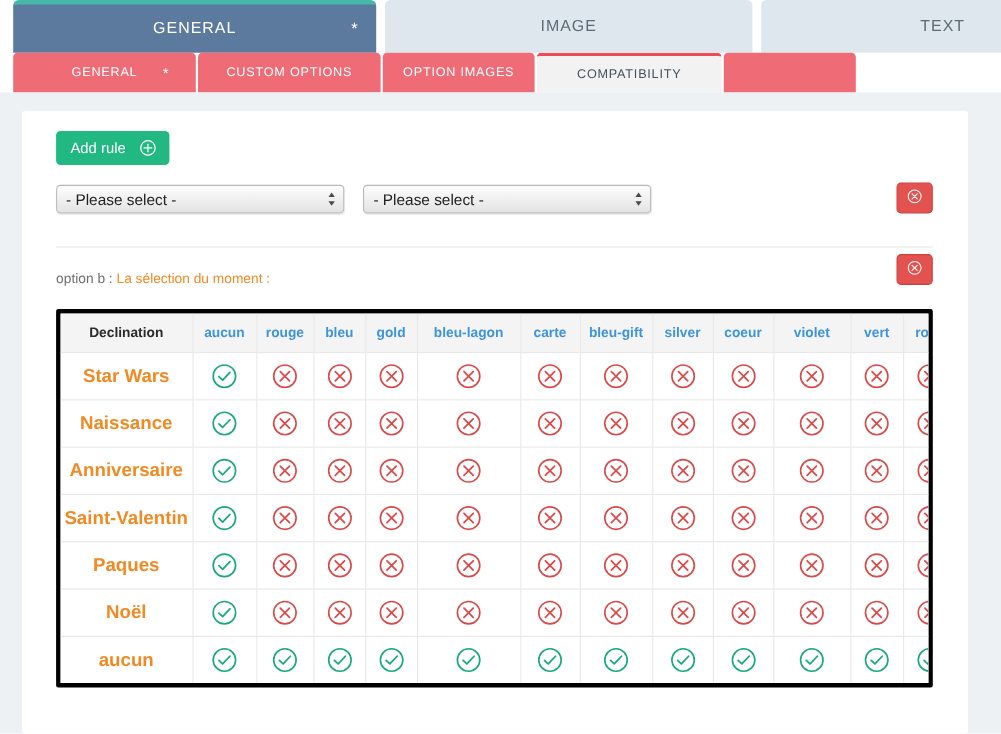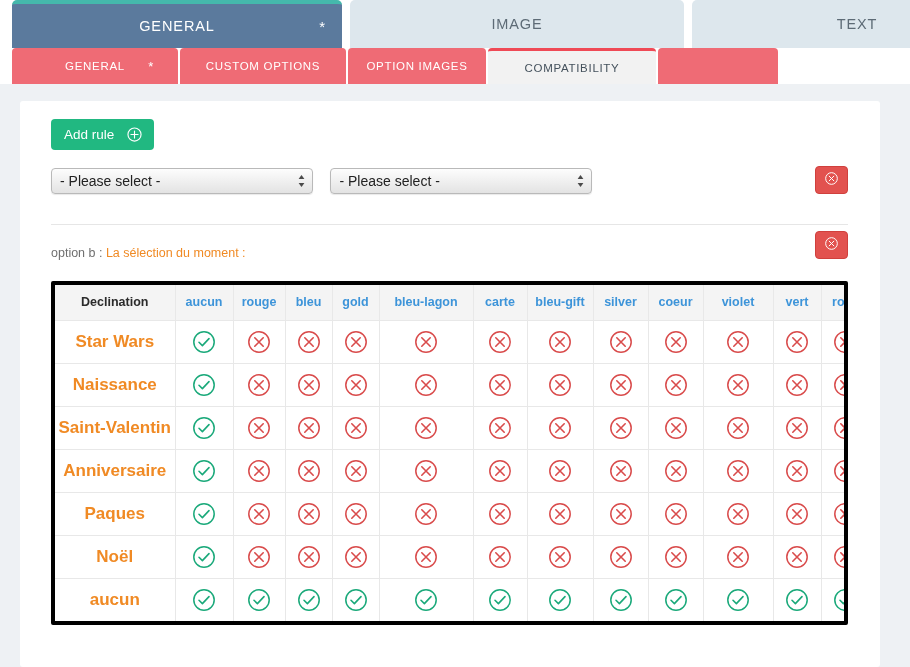--- a/index.html
+++ b/index.html
@@ -489,21 +489,21 @@
               <td class="col-vert"><span class="cellicon"><svg viewBox="0 0 24 24" width="24" height="24">
                     <circle cx="12" cy="12" r="10.2" fill="none" stroke="#d94b4b" stroke-width="1.5"></circle>
                     <path d="M7.8 7.8 L16.2 16.2 M16.2 7.8 L7.8 16.2" fill="none" stroke="#d94b4b" stroke-width="1.6" stroke-linecap="round"></path>
                   </svg></span></td>
               <td class="col-rose"><span class="cellicon"><svg viewBox="0 0 24 24" width="24" height="24">
                     <circle cx="12" cy="12" r="10.2" fill="none" stroke="#d94b4b" stroke-width="1.5"></circle>
                     <path d="M7.8 7.8 L16.2 16.2 M16.2 7.8 L7.8 16.2" fill="none" stroke="#d94b4b" stroke-width="1.6" stroke-linecap="round"></path>
                   </svg></span></td>
             </tr>
             <tr>
-              <td class="rowlabel">Saint-Valentin</td>
+              <td class="rowlabel">Anniversaire</td>
               <td class="col-aucun"><span class="cellicon"><svg viewBox="0 0 24 24" width="24" height="24">
                     <circle cx="12" cy="12" r="10.2" fill="none" stroke="#1aa97a" stroke-width="1.5"></circle>
                     <path d="M7 12.3 L10.4 15.6 L17 8.6" fill="none" stroke="#1aa97a" stroke-width="1.6" stroke-linecap="round" stroke-linejoin="round"></path>
                   </svg></span></td>
               <td class="col-rouge"><span class="cellicon"><svg viewBox="0 0 24 24" width="24" height="24">
                     <circle cx="12" cy="12" r="10.2" fill="none" stroke="#d94b4b" stroke-width="1.5"></circle>
                     <path d="M7.8 7.8 L16.2 16.2 M16.2 7.8 L7.8 16.2" fill="none" stroke="#d94b4b" stroke-width="1.6" stroke-linecap="round"></path>
                   </svg></span></td>
               <td class="col-bleu"><span class="cellicon"><svg viewBox="0 0 24 24" width="24" height="24">
                     <circle cx="12" cy="12" r="10.2" fill="none" stroke="#d94b4b" stroke-width="1.5"></circle>
@@ -540,21 +540,21 @@
               <td class="col-vert"><span class="cellicon"><svg viewBox="0 0 24 24" width="24" height="24">
                     <circle cx="12" cy="12" r="10.2" fill="none" stroke="#d94b4b" stroke-width="1.5"></circle>
                     <path d="M7.8 7.8 L16.2 16.2 M16.2 7.8 L7.8 16.2" fill="none" stroke="#d94b4b" stroke-width="1.6" stroke-linecap="round"></path>
                   </svg></span></td>
               <td class="col-rose"><span class="cellicon"><svg viewBox="0 0 24 24" width="24" height="24">
                     <circle cx="12" cy="12" r="10.2" fill="none" stroke="#d94b4b" stroke-width="1.5"></circle>
                     <path d="M7.8 7.8 L16.2 16.2 M16.2 7.8 L7.8 16.2" fill="none" stroke="#d94b4b" stroke-width="1.6" stroke-linecap="round"></path>
                   </svg></span></td>
             </tr>
             <tr>
-              <td class="rowlabel">Anniversaire</td>
+              <td class="rowlabel">Saint-Valentin</td>
               <td class="col-aucun"><span class="cellicon"><svg viewBox="0 0 24 24" width="24" height="24">
                     <circle cx="12" cy="12" r="10.2" fill="none" stroke="#1aa97a" stroke-width="1.5"></circle>
                     <path d="M7 12.3 L10.4 15.6 L17 8.6" fill="none" stroke="#1aa97a" stroke-width="1.6" stroke-linecap="round" stroke-linejoin="round"></path>
                   </svg></span></td>
               <td class="col-rouge"><span class="cellicon"><svg viewBox="0 0 24 24" width="24" height="24">
                     <circle cx="12" cy="12" r="10.2" fill="none" stroke="#d94b4b" stroke-width="1.5"></circle>
                     <path d="M7.8 7.8 L16.2 16.2 M16.2 7.8 L7.8 16.2" fill="none" stroke="#d94b4b" stroke-width="1.6" stroke-linecap="round"></path>
                   </svg></span></td>
               <td class="col-bleu"><span class="cellicon"><svg viewBox="0 0 24 24" width="24" height="24">
                     <circle cx="12" cy="12" r="10.2" fill="none" stroke="#d94b4b" stroke-width="1.5"></circle>

